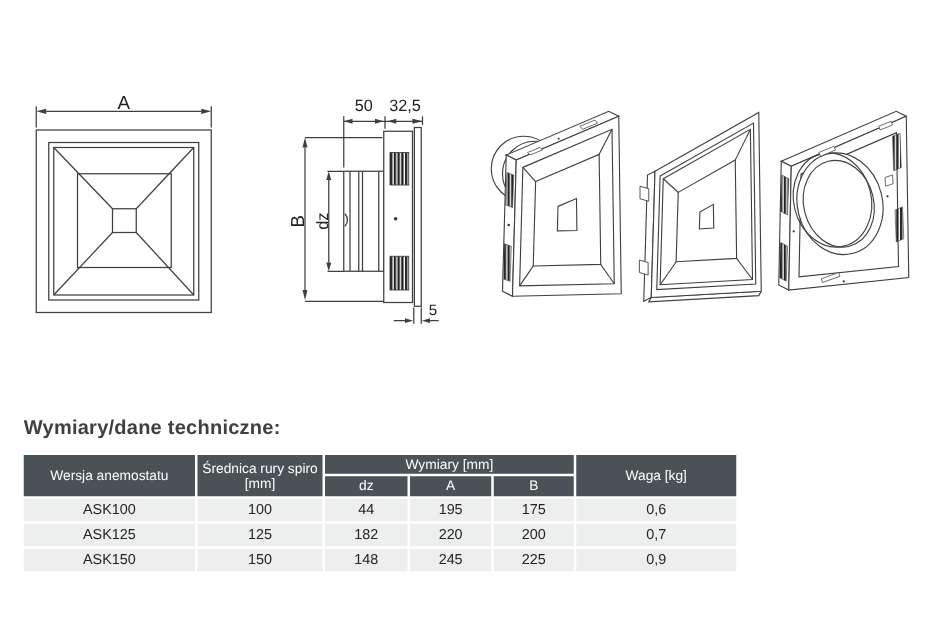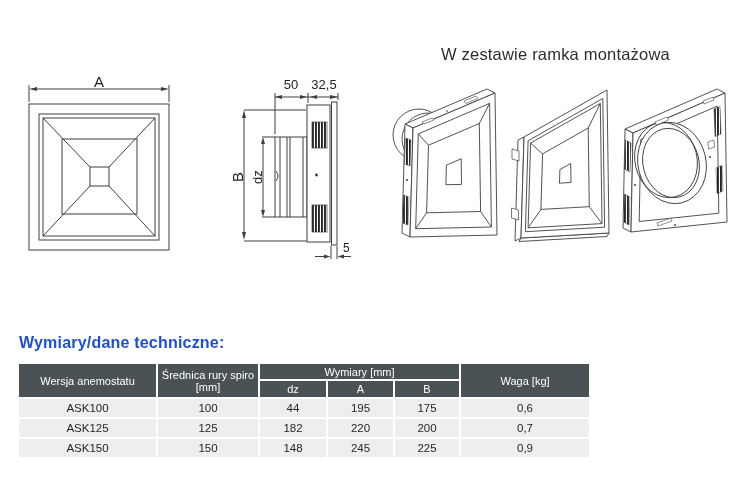--- a/index.html
+++ b/index.html
@@ -17,21 +17,21 @@
   #side-view   { left:225px; top:58px; }
   #render-assembly { left:388px; top:78px; }
   #render-panel    { left:505px; top:80px; }
   #render-frame    { left:615px; top:75px; }
   .kit-heading {
     position:absolute; left:441px; top:45px; z-index:2;
     font-size:16.5px; font-weight:500; color:#2e2e2e; letter-spacing:.2px; white-space:nowrap;
   }
   .section-heading {
     position:absolute; left:19px; top:334px; z-index:2;
-    font-size:16px; font-weight:bold; color:#1d4ed8; letter-spacing:.2px;
+    font-size:16px; font-weight:bold; color:#404040; letter-spacing:.2px;
   }
   table.spec {
     position:absolute; left:17px; top:362px; z-index:2;
     border-collapse:separate; border-spacing:2.5px; table-layout:fixed;
   }
   table.spec th {
     background:#4A5256; color:#fff; font-weight:normal; font-size:11px;
     text-align:center; vertical-align:middle; padding:0 2px;
   }
   table.spec th.grp { height:15px; }
@@ -118,21 +118,20 @@
       <line x1="303" y1="137" x2="303" y2="217"></line>
       <path d="M276,171 q4,5 0,10" fill="none"></path>
       <rect x="307" y="105" width="23" height="137"></rect>
       <rect x="331.5" y="102" width="5.5" height="143"></rect>
       <rect x="312" y="122" width="15" height="26" fill="url(#hatch)" stroke-width="0.7"></rect>
       <rect x="312" y="205" width="15" height="27" fill="url(#hatch)" stroke-width="0.7"></rect>
       <circle cx="316.5" cy="175" r="1.4" fill="#333" stroke="none"></circle>
     </g>
   </svg>
 
-  <div class="kit-heading">W zestawie ramka montażowa</div>
 
   <svg id="render-assembly" class="drawing" width="122" height="166" viewBox="0 0 122 166">
     <g stroke="#3F3F3F" stroke-width="0.9" fill="none">
       <circle cx="31" cy="57" r="26"></circle>
       <circle cx="40" cy="61" r="26"></circle>
       <circle cx="40" cy="61" r="22"></circle>
     </g>
     <g stroke="#3F3F3F" stroke-width="0.9">
       <polygon points="25,50 107,15 99,11 17,46" fill="#fff"></polygon>
       <polygon points="25,50 17,46 14,155 22,159" fill="#fff"></polygon>

